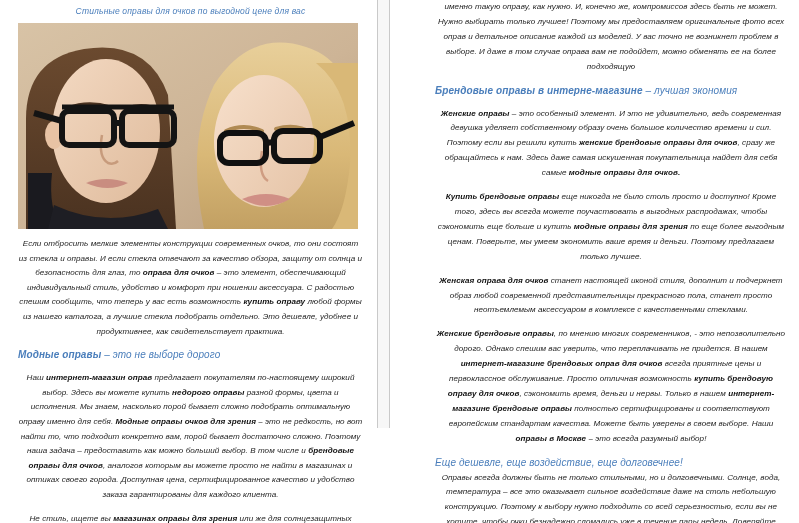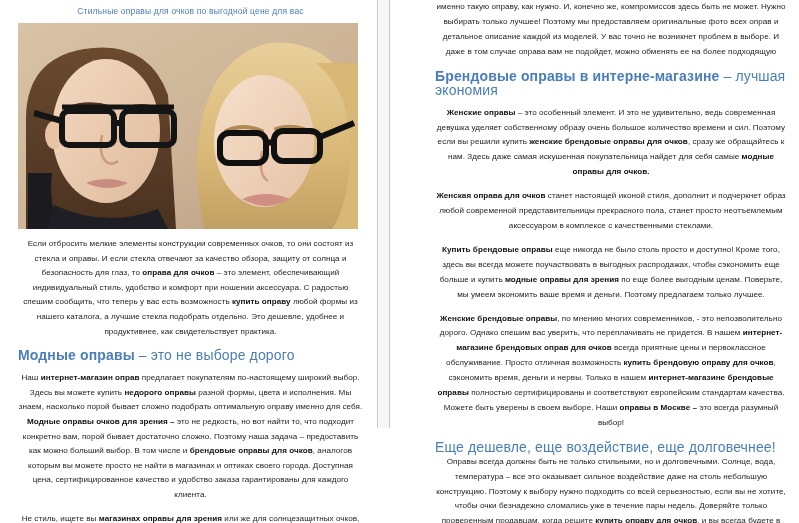--- a/index.html
+++ b/index.html
@@ -13,20 +13,21 @@
     overflow: hidden;
     font-family: "Liberation Sans", "DejaVu Sans", sans-serif;
     color: #202020;
   }
 
   .page {
     position: relative;
     width: 799px;
     height: 428px;
     box-sizing: border-box;
+    font-style: italic;
   }
 
   
   .gutter-line {
     position: absolute;
     top: 0;
     bottom: 0;
     width: 1px;
     background: #c9c9c9;
   }
@@ -87,21 +88,21 @@
     color: #1d1d1d;
     letter-spacing: 0.005em;
   }
   .col-right p.body {
     font-size: 8.1px;
     line-height: 14.9px;
   }
 
   h2.sub {
     color: #4a7ebb;
-    font-size: 14px;
+    font-size: 10px;
     font-weight: normal;
     margin: 0 0 9px 0;
     line-height: 14px;
     letter-spacing: 0.01em;
   }
   h2.sub .b { font-weight: bold; }
   h2.sub.tight { margin-bottom: 1px; }
 
   b, strong { font-weight: bold; color: #111; }
 </style>
@@ -207,22 +208,22 @@
     <div>
         <p class="body"><span>именно такую оправу, как нужно. И, конечно же, компромиссов здесь быть не может. Нужно выбирать только лучшее! Поэтому мы предоставляем оригинальные фото всех оправ и детальное описание каждой из моделей. У вас точно не возникнет проблем в выборе. И даже в том случае оправа вам не подойдет, можно обменять ее на более подходящую</span></p>
       </div>
 
     <h2 class="sub">
       <span class="b">Брендовые оправы в интерне-магазине</span><span> – лучшая экономия</span>
     </h2>
 
     <div>
         <p class="body"><b>Женские оправы</b><span> – это особенный элемент. И это не удивительно, ведь современная девушка уделяет собственному образу очень большое количество времени и сил. Поэтому если вы решили купить </span><b>женские брендовые оправы для очков</b><span>, сразу же обращайтесь к нам. Здесь даже самая искушенная покупательница найдет для себя самые </span><b>модные оправы для очков.</b></p>
+        <p class="body"><b>Купить брендовые оправы</b><span> еще никогда не было столь просто и доступно! Кроме того, здесь вы всегда можете поучаствовать в выгодных распродажах, чтобы сэкономить еще больше и купить </span><b>модные оправы для зрения</b><span> по еще более выгодным ценам. Поверьте, мы умеем экономить ваше время и деньги. Поэтому предлагаем только лучшее.</span></p>
         <p class="body"><b>Женская оправа для очков</b><span> станет настоящей иконой стиля, дополнит и подчеркнет образ любой современной представительницы прекрасного пола, станет просто неотъемлемым аксессуаром в комплексе с качественными стеклами.</span></p>
-        <p class="body"><b>Купить брендовые оправы</b><span> еще никогда не было столь просто и доступно! Кроме того, здесь вы всегда можете поучаствовать в выгодных распродажах, чтобы сэкономить еще больше и купить </span><b>модные оправы для зрения</b><span> по еще более выгодным ценам. Поверьте, мы умеем экономить ваше время и деньги. Поэтому предлагаем только лучшее.</span></p>
         <p class="body"><b>Женские брендовые оправы</b><span>, по мнению многих современников, - это непозволительно дорого. Однако спешим вас уверить, что переплачивать не придется. В нашем </span><b>интернет-магазине брендовых оправ для очков</b><span> всегда приятные цены и первоклассное обслуживание. Просто отличная возможность </span><b>купить брендовую оправу для очков</b><span>, сэкономить время, деньги и нервы. Только в нашем </span><b>интернет-магазине брендовые оправы</b><span> полностью сертифицированы и соответствуют европейским стандартам качества. Можете быть уверены в своем выборе. Наши </span><b>оправы в Москве –</b><span> это всегда разумный выбор!</span></p>
       </div>
 
     <h2 class="sub tight">
       <span class="b"></span><span>Еще дешевле, еще воздействие, еще долговечнее!</span>
     </h2>
 
     <div>
         <p class="body"><span>Оправы всегда должны быть не только стильными, но и долговечными. Солнце, вода, температура – все это оказывает сильное воздействие даже на столь небольшую конструкцию. Поэтому к выбору нужно подходить со всей серьезностью, если вы не хотите, чтобы очки безнадежно сломались уже в течение пары недель. Доверяйте только проверенным продавцам, когда решите </span><b>купить оправу для очков</b><span>, и вы всегда будете в выигрыше.</span></p>
       </div>

